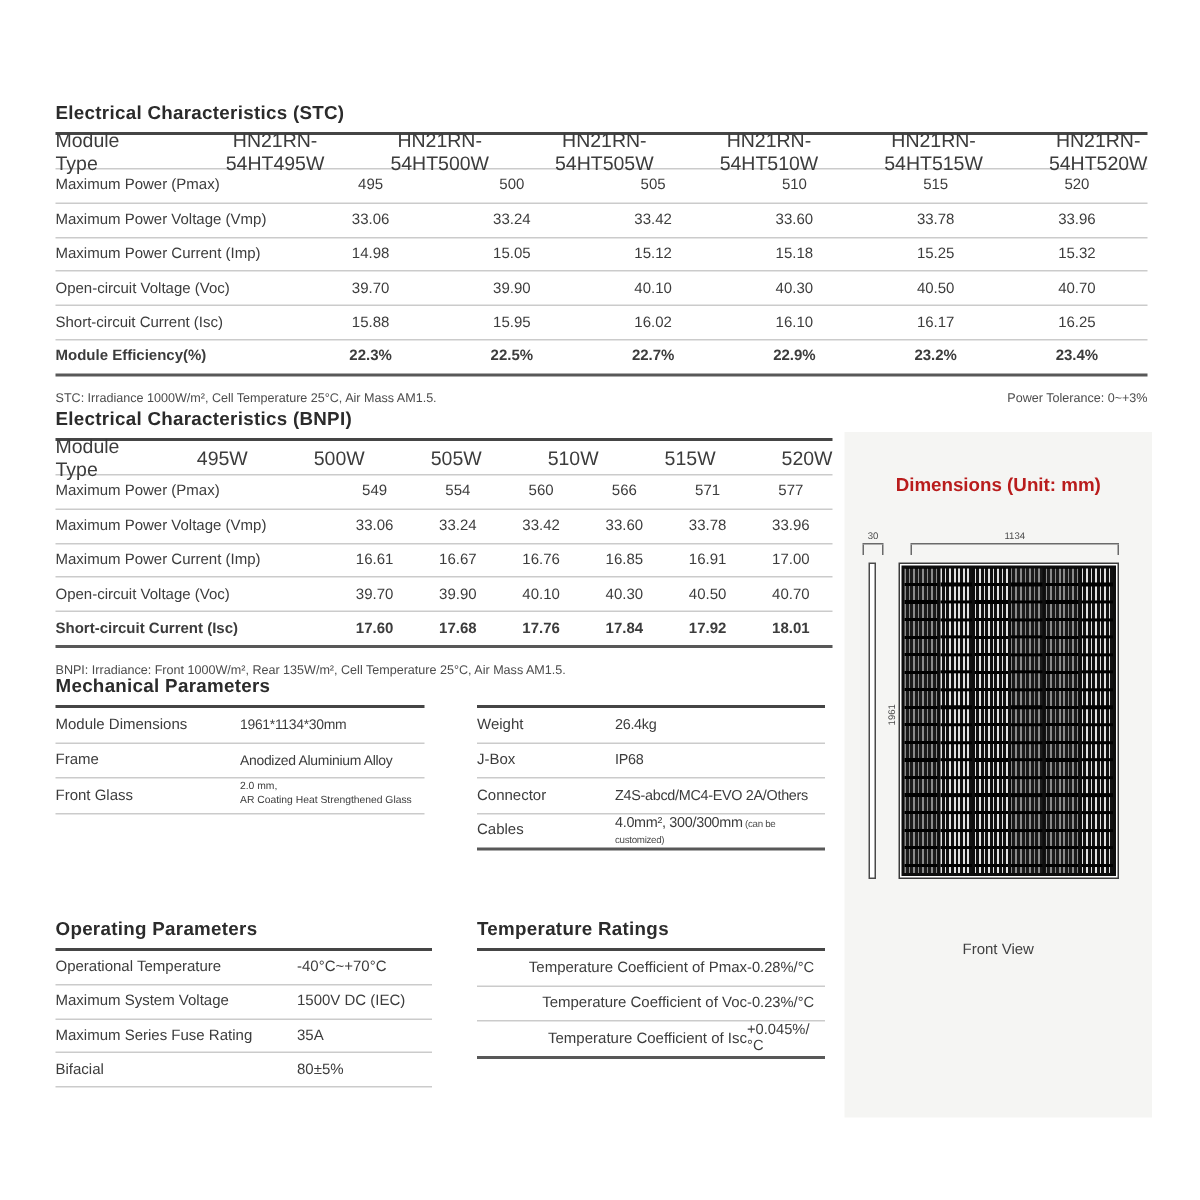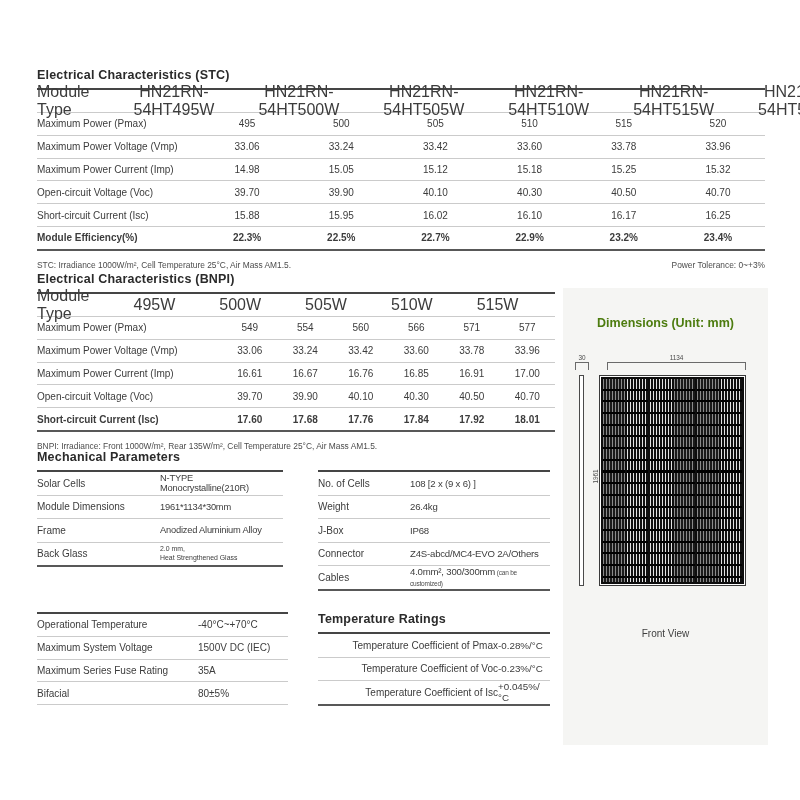--- a/index.html
+++ b/index.html
@@ -9,21 +9,21 @@
   .sec-stc{left:37px;top:68px;width:728px;}
   .sec-bnpi{left:37px;top:272px;width:518px;}
   .sec-mech{left:37px;top:450px;width:518px;height:150px;}
   .sec-ops{left:37px;top:612px;width:251px;}
   .sec-temp{left:318px;top:612px;width:232px;}
   h2{margin:0 0 6px 0;font-size:12.5px;font-weight:bold;color:#2b2b2b;letter-spacing:.2px;}
   
   .mtable{border-top:2px solid #454545;}
   .trow{display:flex;align-items:center;height:21.8px;border-bottom:1px solid #cbcbcb;
         font-size:10px;color:#3c3c3c;}
-  .trow.thead{height:22px;font-size:16px;gap:44px;}
+  .trow.thead{height:22px;font-size:13px;gap:44px;}
   .trow.tlast{border-bottom:2px solid #585858;font-weight:bold;}
   .tcell.lbl{text-align:left;}
   .stc-table .tcell.lbl{width:163px;}
   .bnpi-table .tcell.lbl{width:185px;}
   .tcell.val{flex:1;text-align:center;}
   .footrow{display:flex;justify-content:space-between;font-size:8.4px;color:#4c4c4c;margin-top:9px;}
   
   .kvtable{border-top:2px solid #454545;}
   .krow{display:flex;align-items:center;min-height:22.5px;border-bottom:1px solid #cbcbcb;
         font-size:10px;color:#3c3c3c;}
@@ -210,62 +210,55 @@
       </div>
     <div class="footrow">
       <span>BNPI: Irradiance: Front 1000W/m², Rear 135W/m², Cell Temperature 25°C, Air Mass AM1.5.</span>
     </div>
   </section>
 
   <section class="sec sec-mech">
     <h2>Mechanical Parameters</h2>
     <div class="kvtable mech-left">
         <div class="krow">
-          <div class="kcell klbl">Solar Cells</div>
-          <div class="kcell kval">N-TYPE Monocrystalline(210R)</div>
-        </div>
-        <div class="krow">
           <div class="kcell klbl">Module Dimensions</div>
           <div class="kcell kval">1961*1134*30mm</div>
         </div>
         <div class="krow">
           <div class="kcell klbl">Frame</div>
           <div class="kcell kval">Anodized Aluminium Alloy</div>
         </div>
-        <div class="krow tlast">
-          <div class="kcell klbl">Back Glass</div>
+        <div class="krow">
+          <div class="kcell klbl">Front Glass</div>
           <div class="kcell kval small">2.0 mm,
-Heat Strengthened Glass</div>
+AR Coating Heat Strengthened Glass</div>
         </div>
       </div>
     <div class="kvtable mech-right">
-        <div class="krow">
-          <div class="kcell klbl">No. of Cells</div>
-          <div class="kcell kval">108 [2 x (9 x 6) ]</div>
-        </div>
         <div class="krow">
           <div class="kcell klbl">Weight</div>
           <div class="kcell kval">26.4kg</div>
         </div>
         <div class="krow">
           <div class="kcell klbl">J-Box</div>
           <div class="kcell kval">IP68</div>
         </div>
         <div class="krow">
           <div class="kcell klbl">Connector</div>
           <div class="kcell kval">Z4S-abcd/MC4-EVO 2A/Others</div>
         </div>
         <div class="krow tlast">
           <div class="kcell klbl">Cables</div>
           <div class="kcell kval">4.0mm², 300/300mm<span class="knote"> (can be customized)</span></div>
         </div>
       </div>
   </section>
 
   <section class="sec sec-ops">
+    <h2>Operating Parameters</h2>
     <div class="kvtable">
         <div class="krow">
           <div class="kcell klbl">Operational Temperature</div>
           <div class="kcell kval">-40°C~+70°C</div>
         </div>
         <div class="krow">
           <div class="kcell klbl">Maximum System Voltage</div>
           <div class="kcell kval">1500V  DC (IEC)</div>
         </div>
         <div class="krow">
@@ -291,21 +284,21 @@
           <div class="kcell kval">-0.23%/°C</div>
         </div>
         <div class="krow tlast">
           <div class="kcell klbl">Temperature Coefficient of Isc</div>
           <div class="kcell kval">+0.045%/°C</div>
         </div>
       </div>
   </section>
 
   <aside class="dims">
-    <div class="dims-title" style="color: #4d7c0f;">Dimensions (Unit: mm)</div>
+    <div class="dims-title" style="color: #b91c1c;">Dimensions (Unit: mm)</div>
 
     <div class="dim-w">
       <span class="dtext">1134</span>
       <div class="dline">
         <span class="tick t-l"></span>
         <span class="tick t-r"></span>
       </div>
     </div>
 
     <div class="dim-t">

